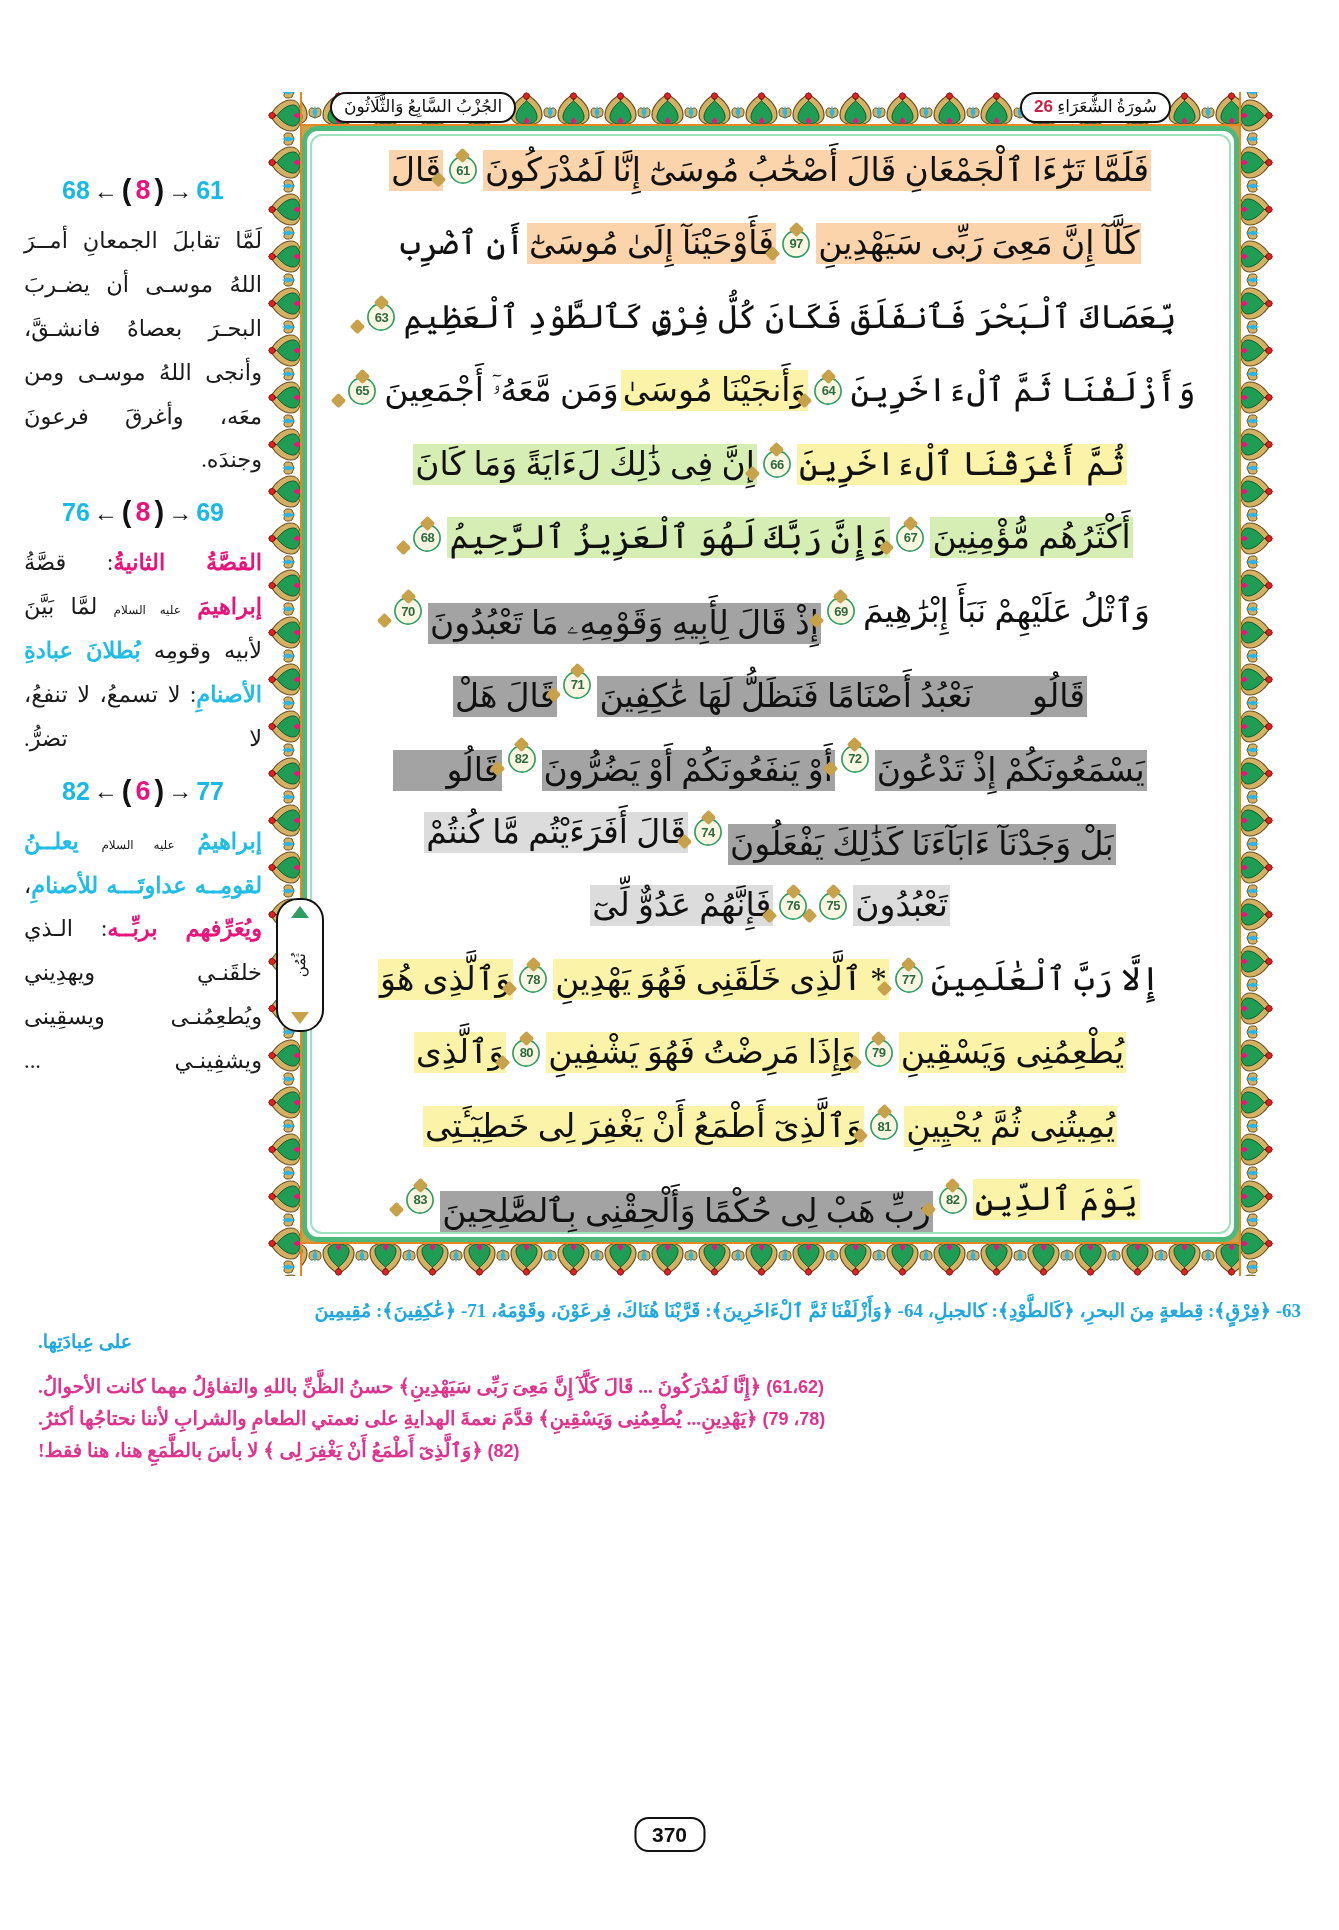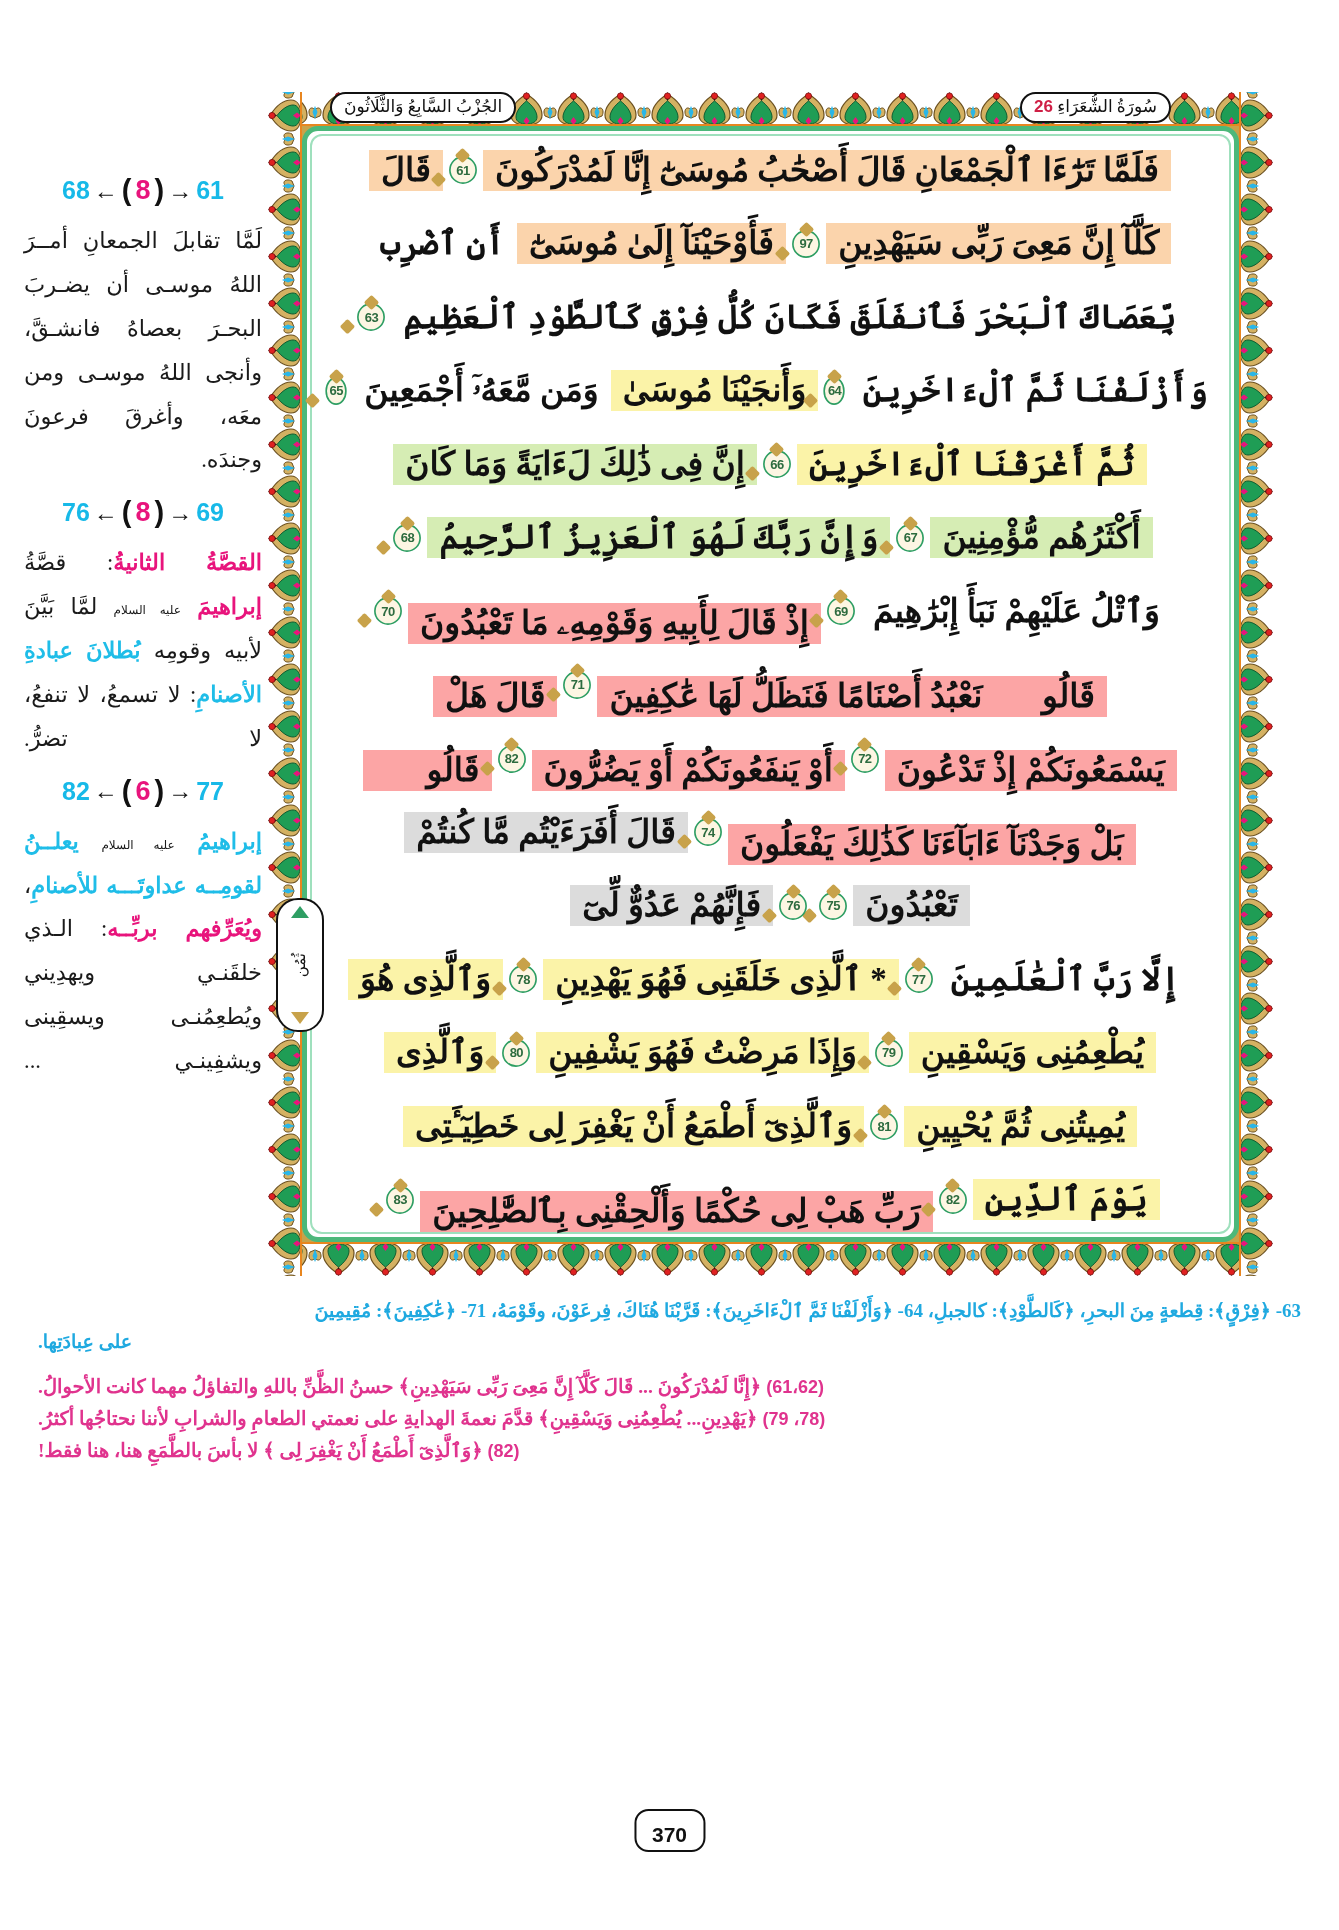--- a/index.html
+++ b/index.html
@@ -72,21 +72,21 @@
   .hdr-surah{right:168px;top:92px;}
   .hdr-surah .num{color:#cf1f45;font-family:"Liberation Sans",sans-serif;font-weight:bold;}
 
   .pagenum{
     position:absolute;
     left:50%;transform:translateX(-50%);
     bottom:78px;
     background:#fff;
     border:2px solid #111;
     border-radius:14px;
-    padding:12px 16px 3px;
+    padding:4px 16px 3px;
     font-family:"Liberation Sans",sans-serif;
     font-size:21px;font-weight:bold;color:#111;
     z-index:30;
   }
 
   
   .thumn{
     position:absolute;
     left:276px;top:898px;
     width:44px;height:130px;
@@ -130,25 +130,25 @@
     justify-content:center;
     height:60px;
     direction:rtl;
     white-space:nowrap;
     font-size:33px;
     line-height:1.0;
     color:#111;
     font-family:"Liberation Serif","DejaVu Serif",serif;
     letter-spacing:-0.5px;
   }
-  .seg{padding:4px 12px;font-weight:bold;}
+  .seg{padding:4px 2px;}
   .hl-orange{background:#fbd4ac;}
   .hl-yellow{background:#fbf3a8;}
   .hl-green{background:#d6edb4;}
-  .hl-pink{background:#fca5a5;margin-top:24px;}
+  .hl-pink{background:#a3a3a3;margin-top:24px;}
   .hl-gray{background:#dcdcdc;}
   .hl-none{background:transparent;}
 
   
   .ayah-no{
     display:inline-flex;
     align-items:center;justify-content:center;
     width:34px;height:34px;
     margin:0 3px;
     position:relative;

